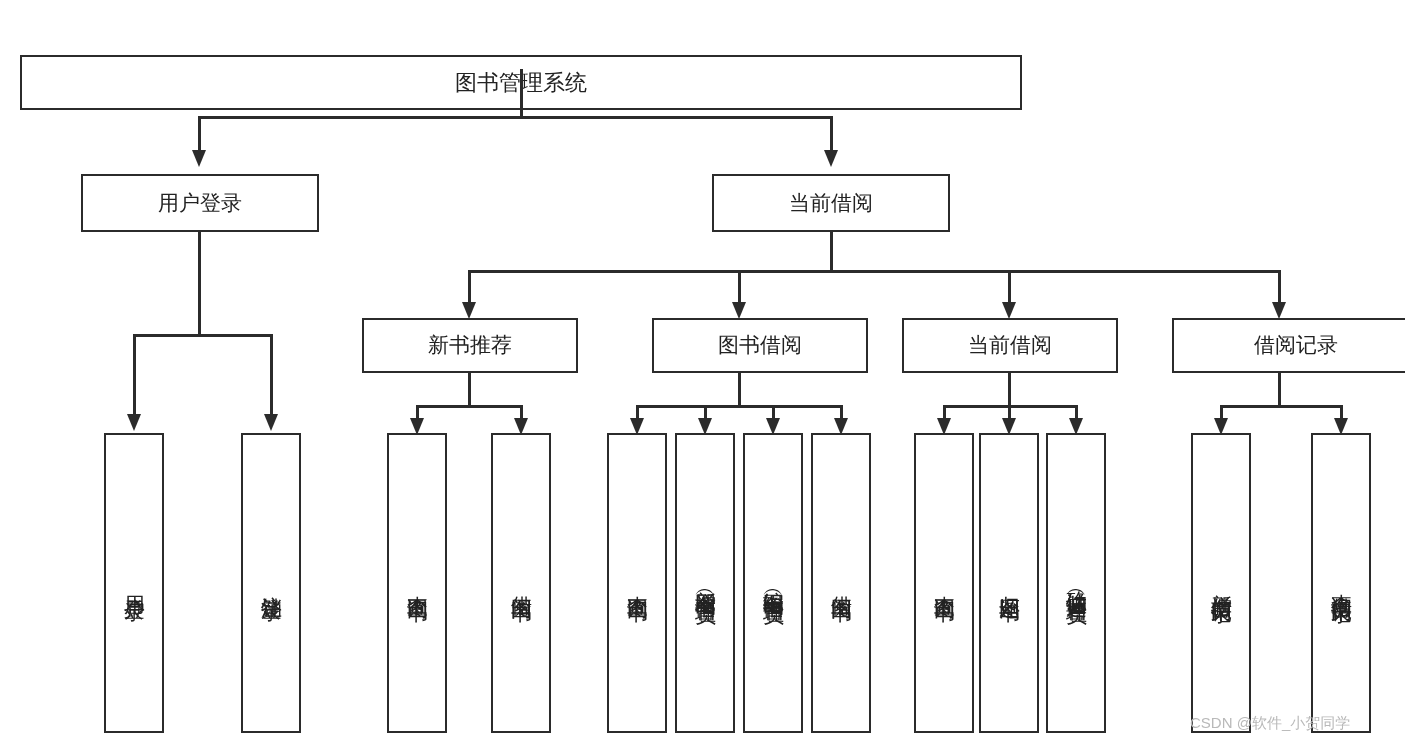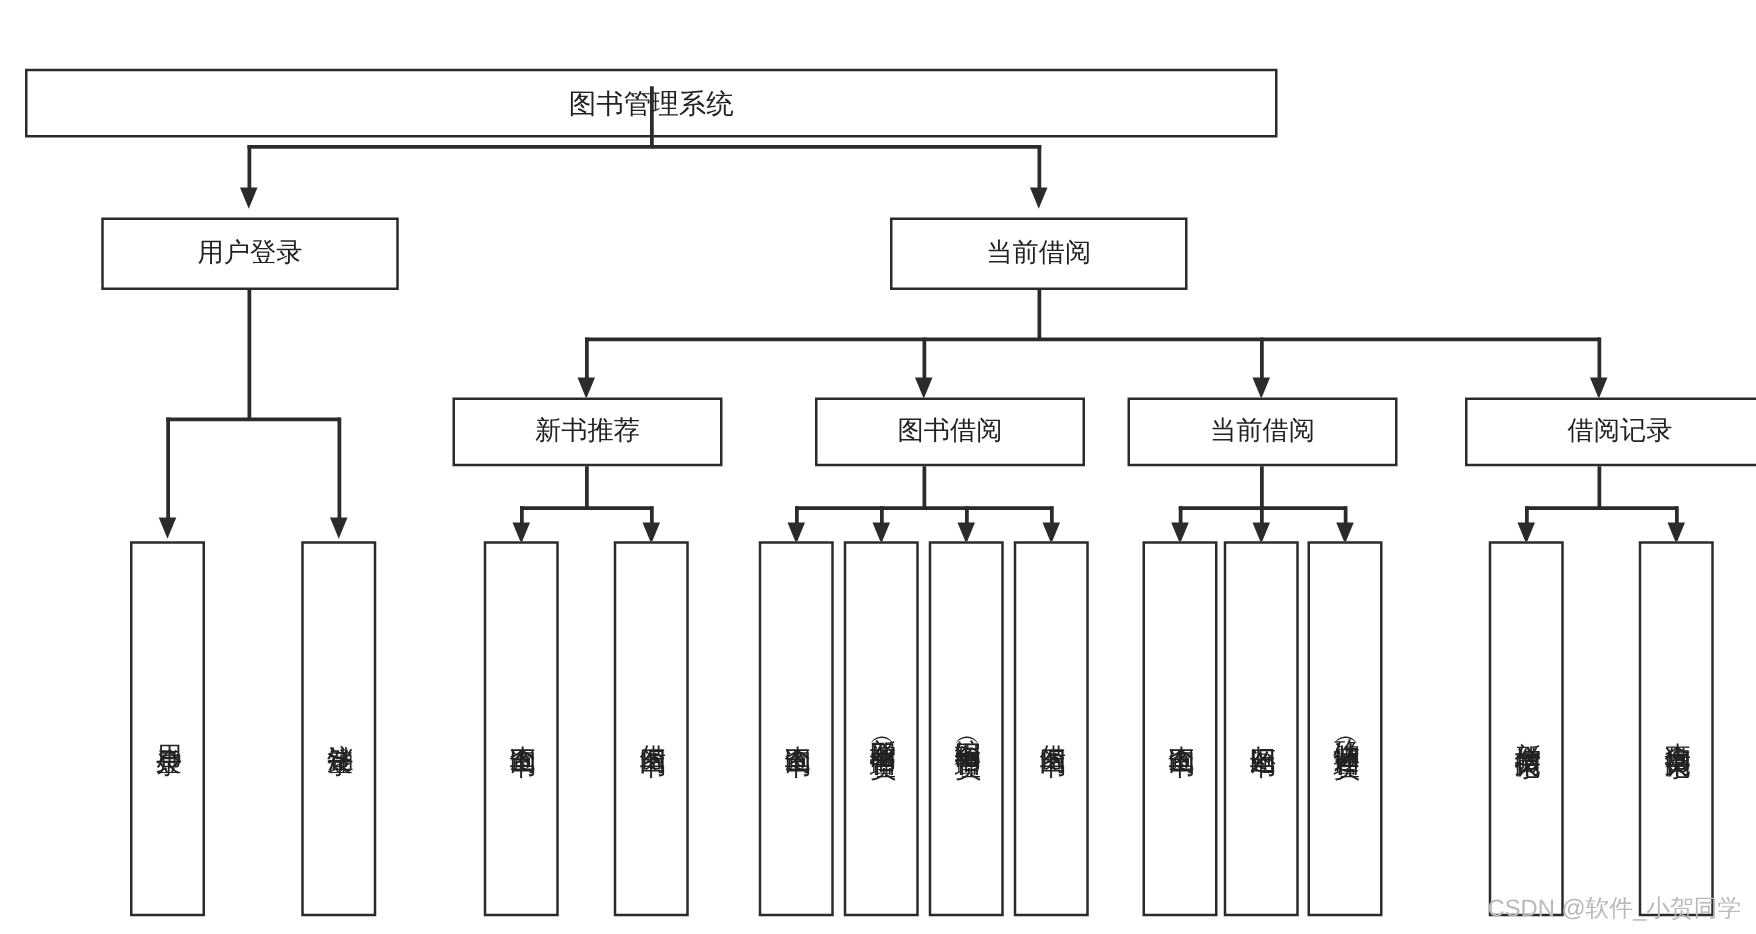--- a/index.html
+++ b/index.html
@@ -64,21 +64,21 @@
     position:absolute;
     width:0;height:0;
     border-left:7px solid transparent;
     border-right:7px solid transparent;
     border-top:17px solid #2b2b2b;
   }
   
   #watermark{
     position:absolute;
     color:#b9b9b9;
-    font-size:19px;
+    font-size:15px;
     white-space:nowrap;
     user-select:none;
     pointer-events:none;
   }
 </style>
 </head>
 <body>
 
 <div id="canvas">
 

